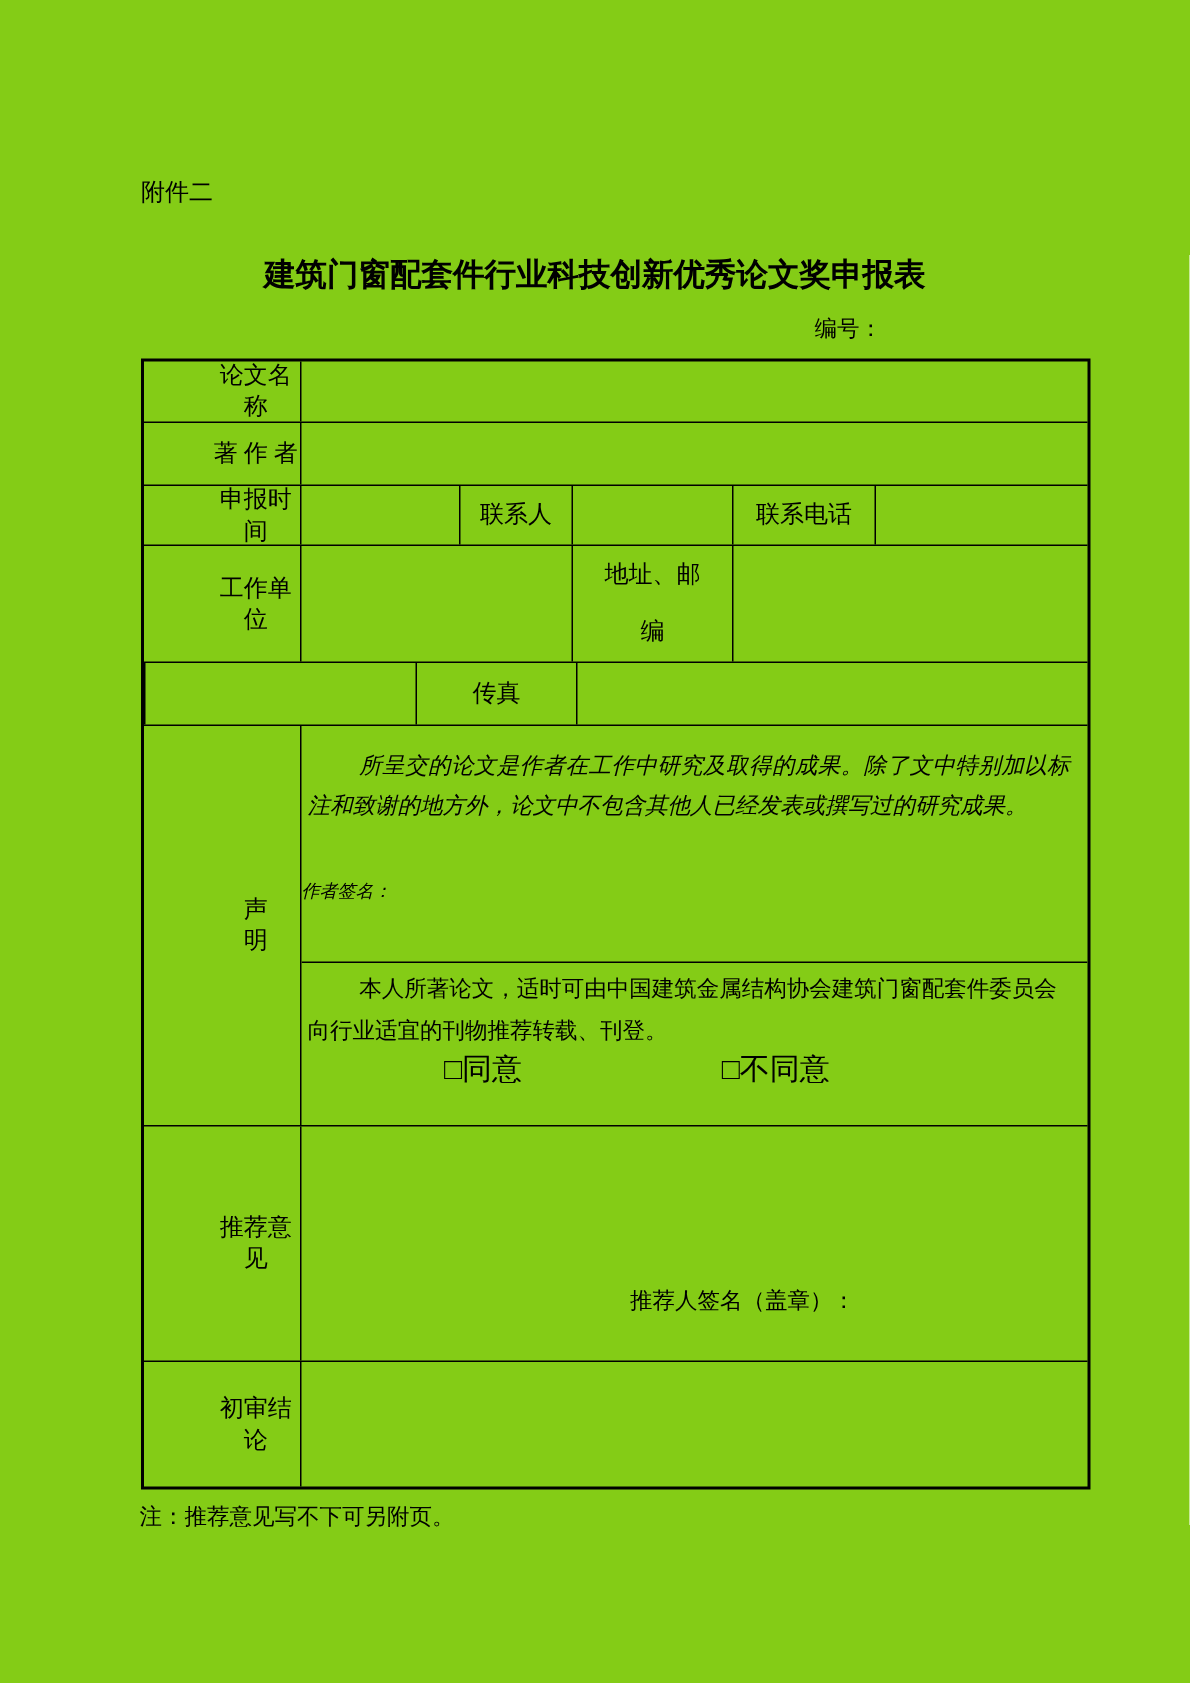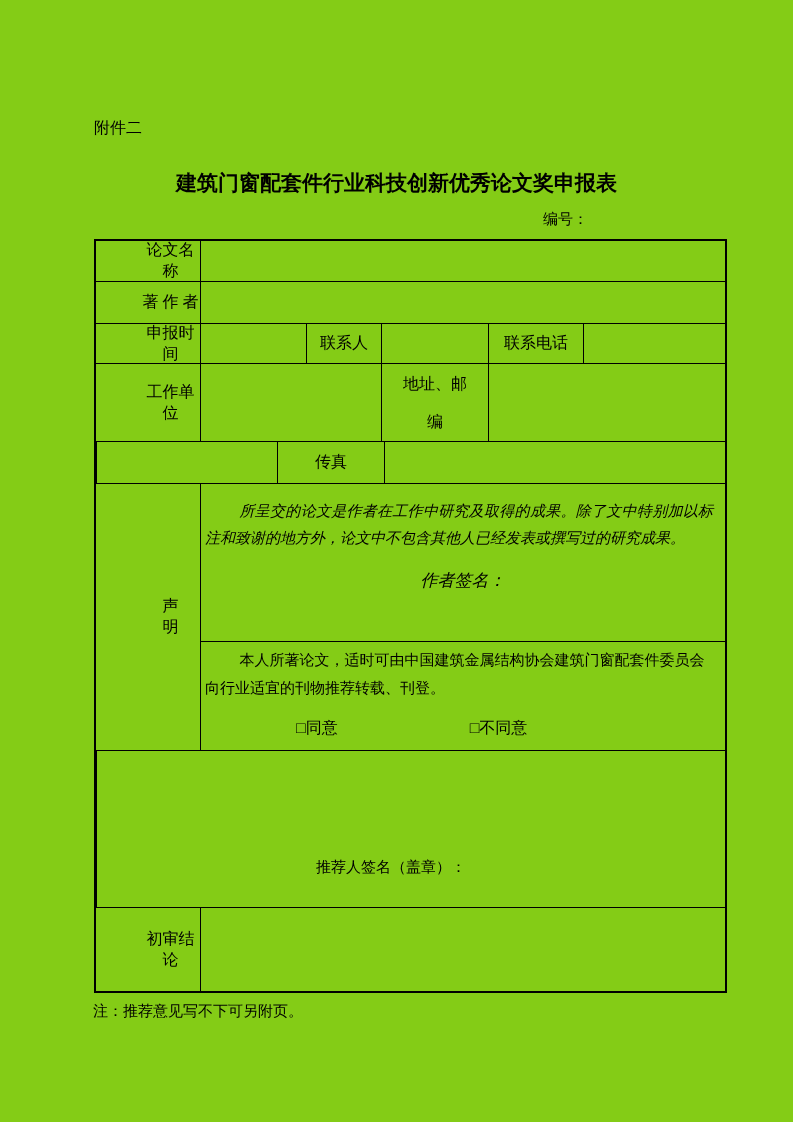--- a/index.html
+++ b/index.html
@@ -72,24 +72,24 @@
     margin:0; padding:14px 12px 0 4px;
     font-size:15px; line-height:27px;
     text-indent:2.3em; text-align:justify;
   }
   .decl-para-b {
     margin:0; padding:4px 10px 0 4px;
     font-size:15px; line-height:28px;
     text-indent:2.3em; text-align:left;
   }
   .author-sign {
-    margin-top:15px; text-align:center;
-    font-size:17px; line-height:27px;
+    margin-top:29px; 
+    font-size:12px; line-height:27px;
   }
-  .option-line { margin-top:15px; font-size:16px; line-height:22px; }
+  .option-line { margin-top:0; font-size:20px; line-height:22px; }
   .opt-agree { margin-left:95px; }
   .opt-disagree { margin-left:128px; }
   .recommend-content { position:relative;text-align:right; }
   .recommend-sign {
     position:absolute; left:219px; top:107px;
     font-size:15px;
   }
   .foot-note {
     position:absolute; left:93px; top:1002px;
     font-size:15px;
@@ -153,20 +153,21 @@
           <p class="decl-para-b">本人所著论文，适时可由中国建筑金属结构协会建筑门窗配套件委员会向行业适宜的刊物推荐转载、刊登。</p>
           <div class="option-line">
             <span class="opt-agree">□同意</span>
             <span class="opt-disagree">□不同意</span>
           </div>
         </div>
       </div>
     </div>
 
     <div class="row h-r7">
+      <div class="cell first label-cell w-label">推荐意见</div>
       <div class="cell grow recommend-content">
         <span class="recommend-sign">推荐人签名（盖章）：</span>
       </div>
     </div>
 
     <div class="row h-r8">
       <div class="cell first label-cell w-label">初审结论</div>
       <div class="cell grow"></div>
     </div>
 

